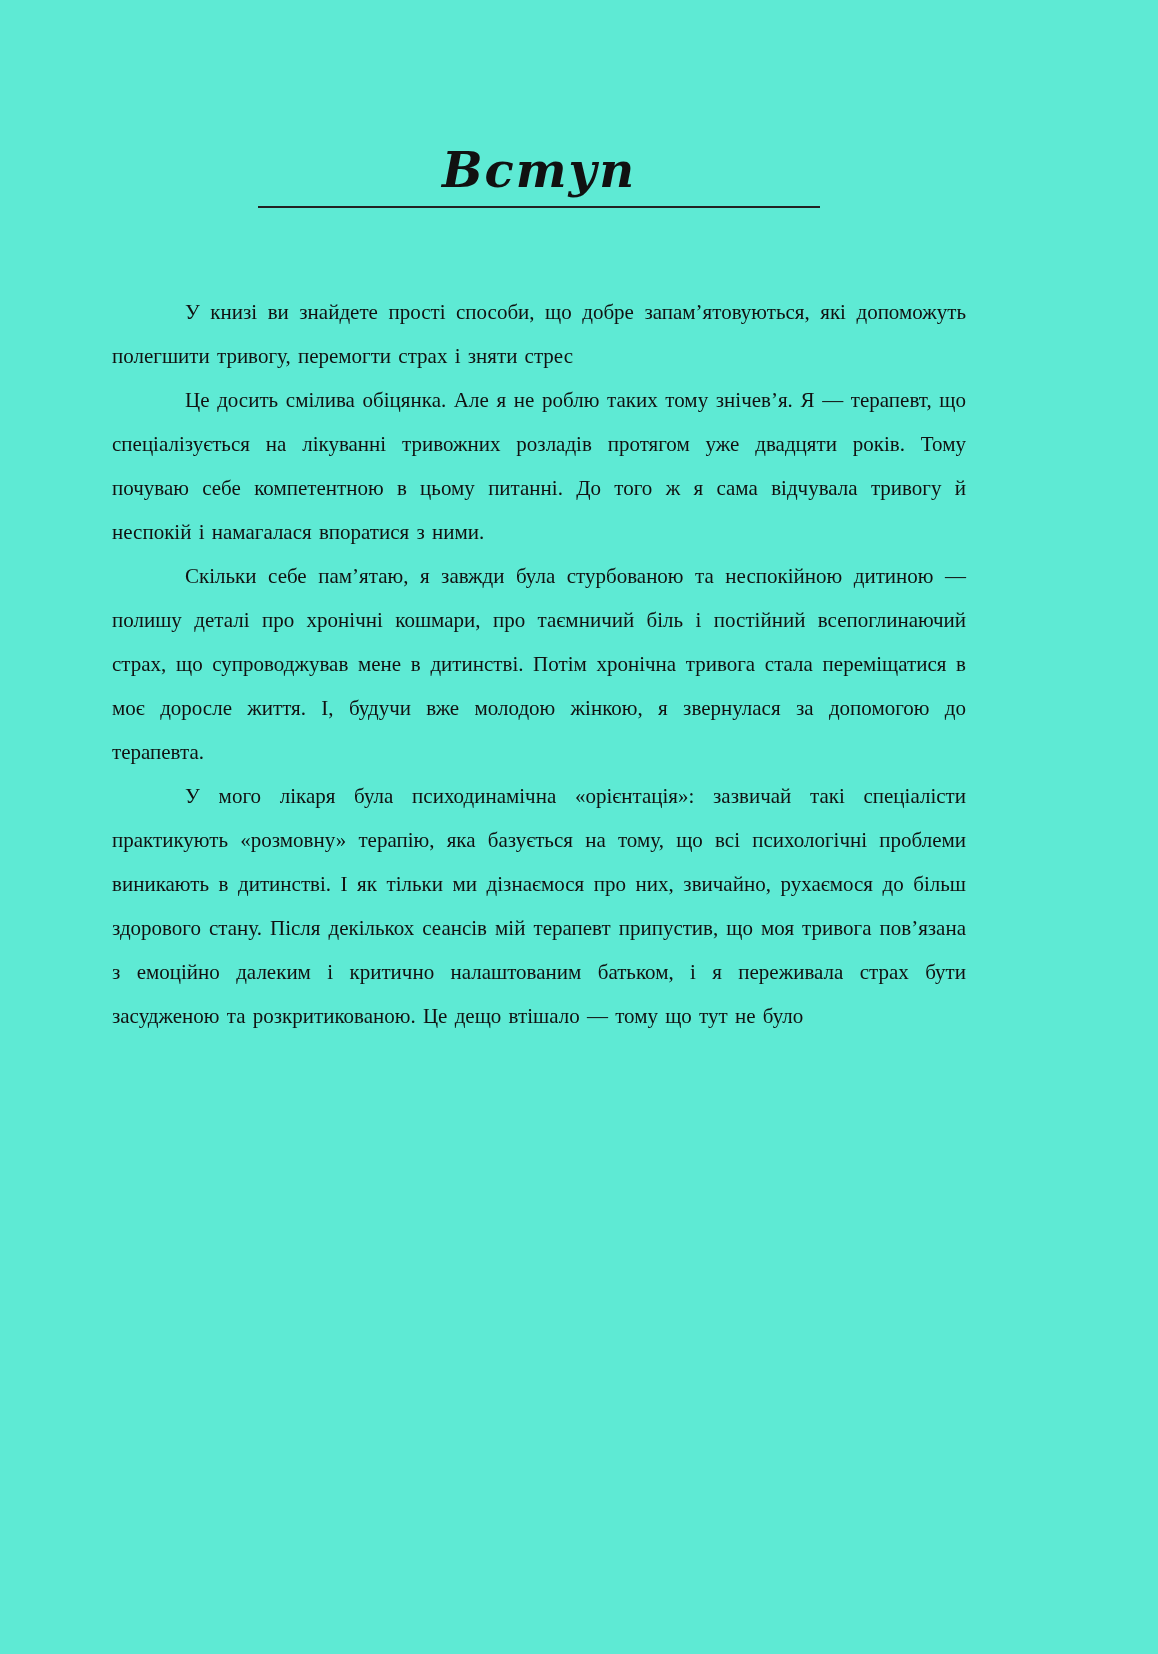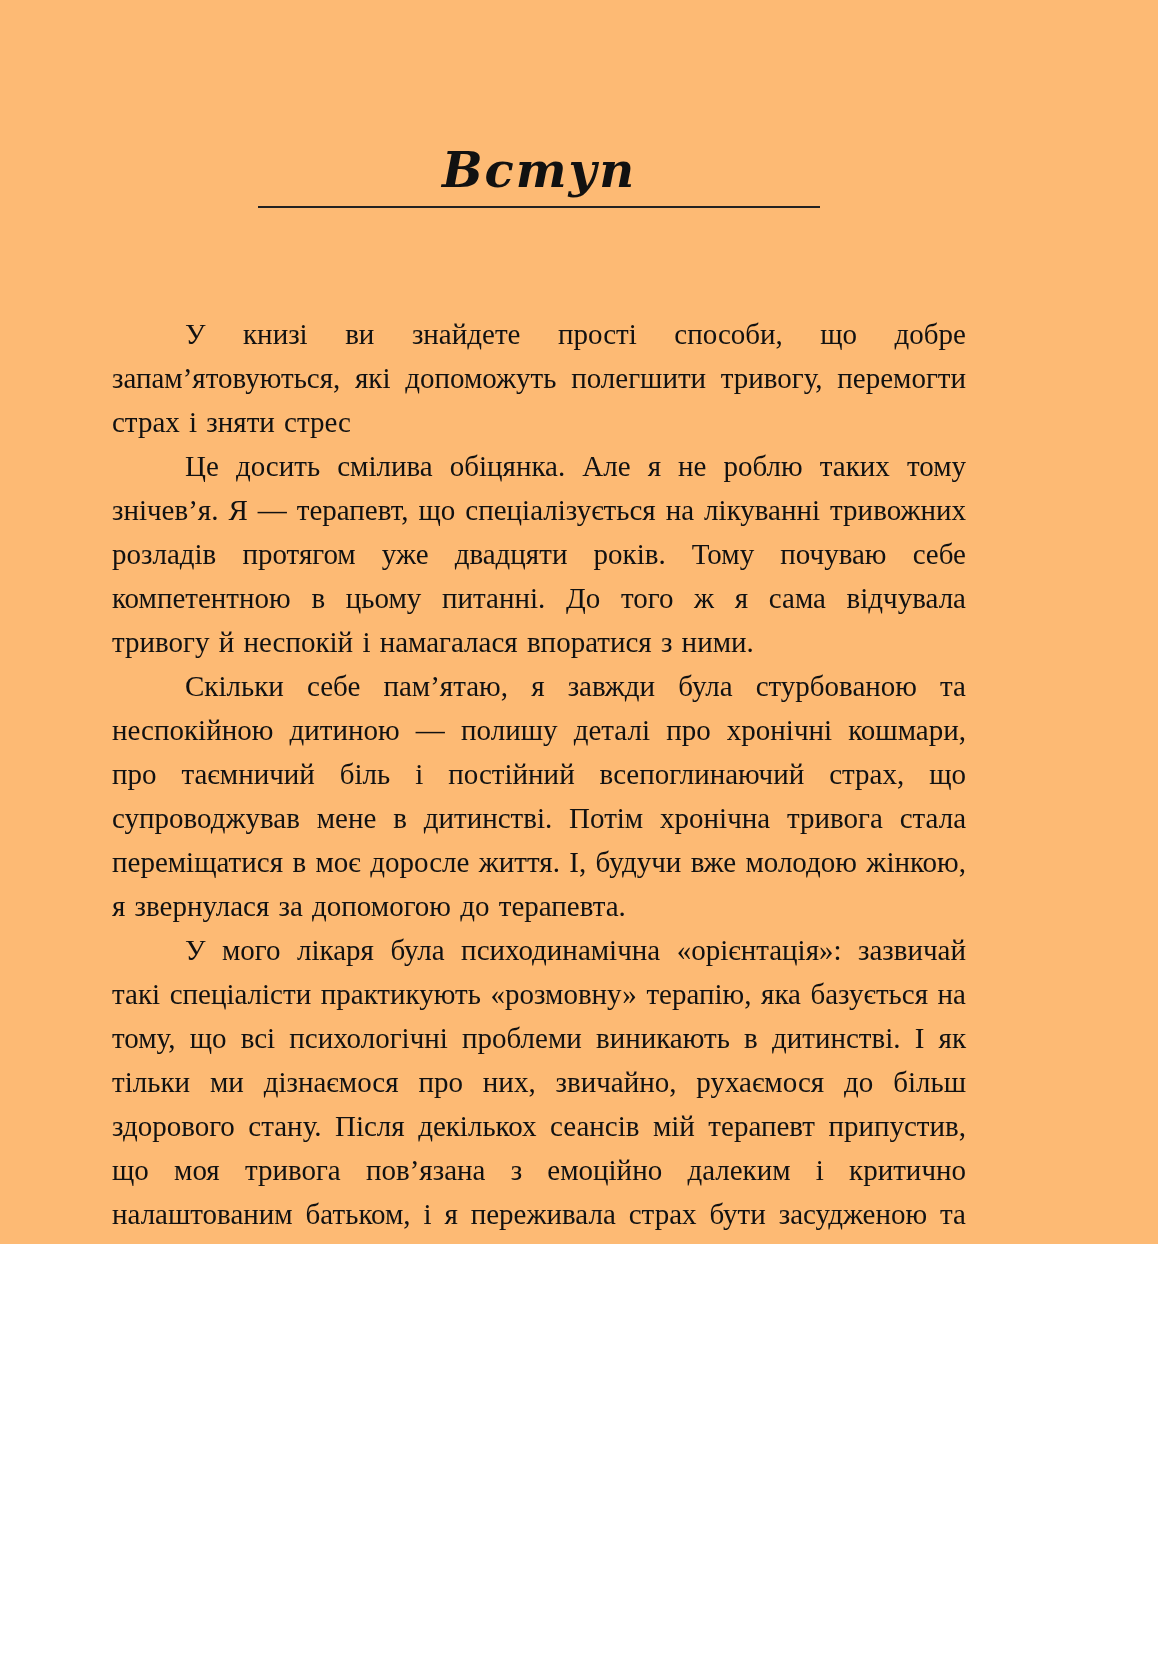--- a/index.html
+++ b/index.html
@@ -3,22 +3,22 @@
 <meta charset="utf-8">
 <style>
   html, body {
     margin: 0;
     padding: 0;
     background: #ffffff;
   }
   .page {
     position: relative;
     width: 1158px;
-    height: 1244px;
-    background: #fdba74;
+    height: 1654px;
+    background: #5eead4;
     overflow: hidden;
     font-family: "Liberation Serif", "DejaVu Serif", serif;
     color: #1a1a1a;
   }
   .content {
     position: absolute;
     left: 112px;
     right: 192px;
     top: 142px;
   }
@@ -33,22 +33,22 @@
     color: #111111;
     letter-spacing: 2px;
   }
   .title-underline {
     width: 562px;
     height: 2px;
     background: #222222;
     margin: 8px auto 0 auto;
   }
   .body-text {
-    margin-top: 104px;
-    font-size: 29px;
+    margin-top: 82px;
+    font-size: 21px;
     line-height: 44px;
     text-align: justify;
     text-justify: inter-word;
     color: #111111;
   }
   .body-text p {
     margin: 0;
     padding: 0;
     text-indent: 73px;
     word-spacing: 2px;

